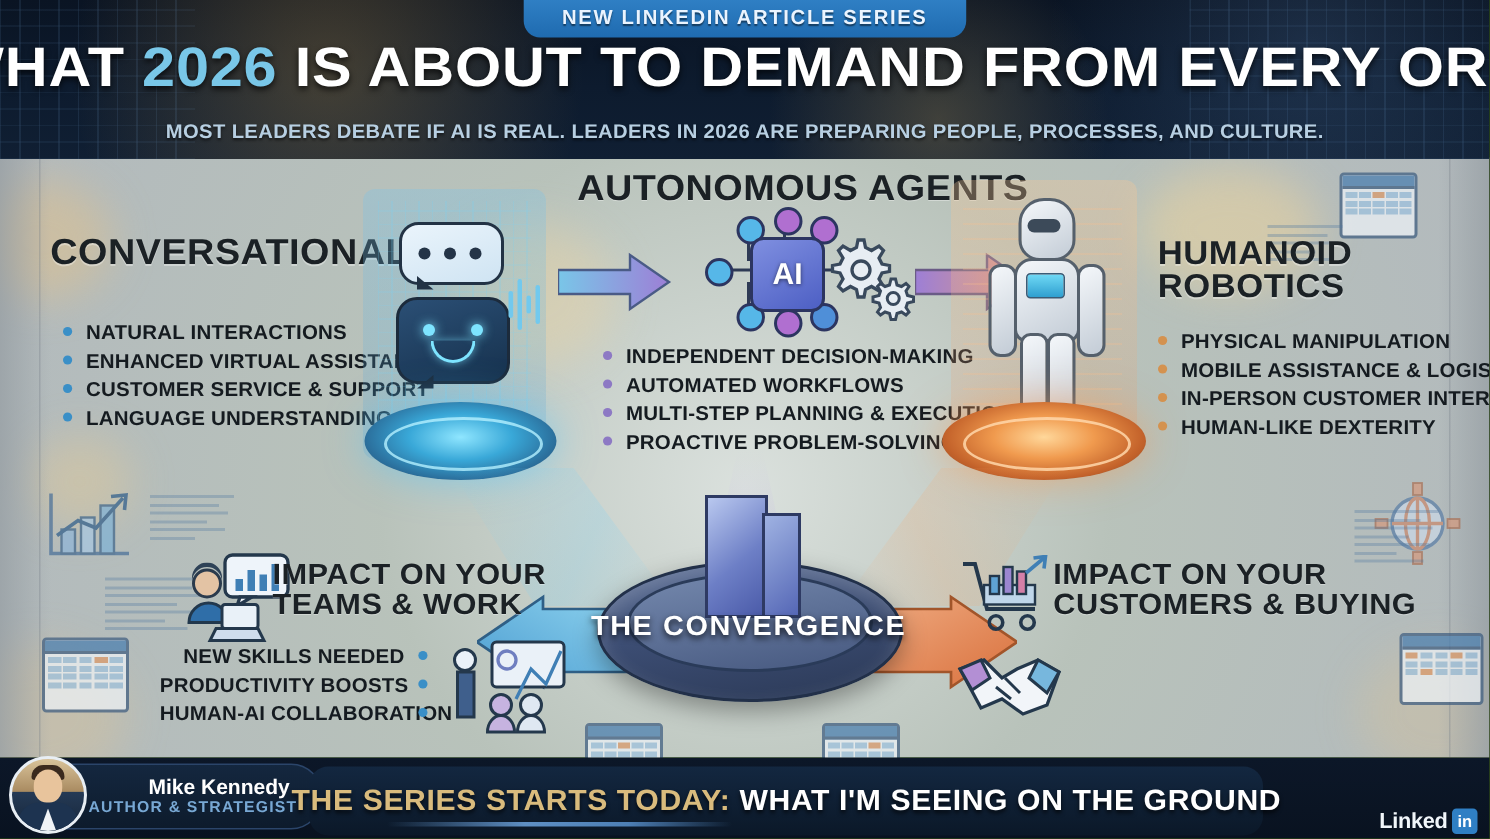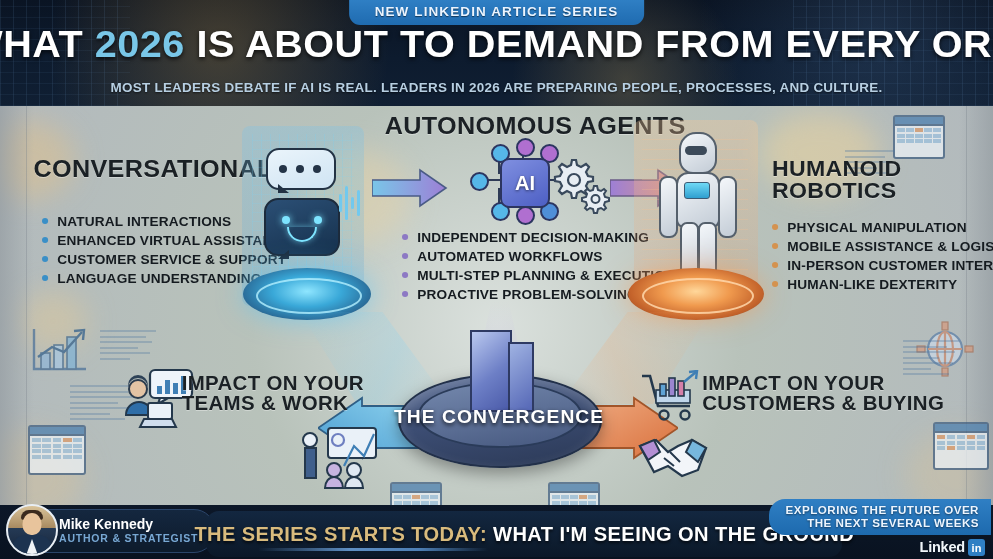--- a/index.html
+++ b/index.html
@@ -155,21 +155,21 @@
     background:linear-gradient(180deg,#0b1626,#091220);
   }
   .author-chip{
     position:absolute;left:12px;bottom:6px;height:42px;
     padding:0 16px 0 46px;
     background:linear-gradient(180deg,#14273f,#0d1b2c);
     border:1.5px solid #2b4около;
     border:1.5px solid #2b456a;
     border-radius:21px;display:flex;flex-direction:column;justify-content:center;
   }
-  .author-name{color:#ffffff;font-size:14px;font-weight:bold;line-height:1.05;}
+  .author-name{color:#ffffff;font-size:14px;font-weight:bold;line-height:1.05;margin-left:40px;}
   .author-role{color:#78a8d4;font-size:10.5px;font-weight:bold;letter-spacing:.8px;line-height:1.25;}
   .avatar{
     position:absolute;left:6px;bottom:3px;width:48px;height:48px;border-radius:50%;
     border:2.5px solid #e8eef4;overflow:hidden;
     background:linear-gradient(180deg,#d9c39a 0%,#a98b61 45%,#253a55 46%,#16253a 100%);
   }
   .avatar .face{position:absolute;left:50%;top:7px;transform:translateX(-50%);
     width:19px;height:22px;border-radius:50% 50% 45% 45%;background:#e8c49c;}
   .avatar .hair{position:absolute;left:50%;top:4px;transform:translateX(-50%);
     width:22px;height:10px;border-radius:11px 11px 3px 3px;background:#3b2a1e;}
@@ -197,21 +197,21 @@
   .explore-chip{
     position:absolute;right:2px;bottom:24px;
     padding:4px 12px 5px 16px;
     background:linear-gradient(180deg,#2f7fc4,#1d6aae);
     border-radius:16px 0 0 16px;
     text-align:right;
   }
   .explore-chip div{color:#ecf5ff;font-size:11.6px;font-weight:bold;letter-spacing:.5px;
     line-height:1.18;white-space:nowrap;text-shadow:0 1px 2px rgba(0,0,0,.5);}
   .li-logo{
-    position:absolute;right:8px;bottom:3px;display:flex;gap:3px;
+    position:absolute;right:8px;bottom:3px;display:flex;align-items:center;gap:3px;
   }
   .li-logo .word{color:#f1f6fa;font-size:14.5px;font-weight:bold;letter-spacing:-.2px;}
   .li-logo .mark{
     width:17px;height:17px;border-radius:3px;background:#2f7fc4;color:#fff;
     font-size:11px;font-weight:bold;display:flex;align-items:center;justify-content:center;
   }
 </style>
 </head>
 <body>
 
@@ -608,20 +608,25 @@
           <rect x="17" y="12" width="5" height="14"></rect>
           <rect x="25" y="15" width="5" height="11"></rect>
           <rect x="33" y="8" width="5" height="18"></rect>
         </g>
     </svg>
   </div>
   <div class="col-title" style="left:186px;top:374px;font-size:19.5px;">
     <div>IMPACT ON YOUR</div>
     <div>TEAMS &amp; WORK</div>
   </div>
+  <ul class="bullets right-align" style="left:110px;top:428px;width:175px;--bul:#3a8fc7;">
+    <li>NEW SKILLS NEEDED</li>
+    <li>PRODUCTIVITY BOOSTS</li>
+    <li>HUMAN-AI COLLABORATION</li>
+  </ul>
   <div style="position:absolute;left:298px;top:426px;width:80px;height:64px;">
     <svg viewBox="0 0 80 64" width="80" height="64">
       <rect x="30" y="2" width="48" height="30" rx="3" fill="#eaf1f8" stroke="#24384c" stroke-width="2"></rect>
       <path d="M46 40 L56 20 L66 30 L76 8" stroke="#3f7fb5" stroke-width="2.2" fill="none"></path>
       <circle cx="40" cy="14" r="6" fill="none" stroke="#6f7fc0" stroke-width="2.2"></circle>
       <circle cx="12" cy="14" r="7" fill="#eaf1f8" stroke="#24384c" stroke-width="2"></circle>
       <rect x="7" y="22" width="11" height="30" fill="#3f5f8c" stroke="#24384c" stroke-width="2"></rect>
       <circle cx="36" cy="44" r="7" fill="#c6b3e0" stroke="#24384c" stroke-width="2"></circle>
       <path d="M27 62 a9 11 0 0 1 18 0z" fill="#c6b3e0" stroke="#24384c" stroke-width="2"></path>
       <circle cx="56" cy="44" r="7" fill="#dfe8f2" stroke="#24384c" stroke-width="2"></circle>
@@ -672,24 +677,20 @@
     </div>
 
     <div class="series-bar">
       <span class="txt">
         <span class="gold">THE SERIES STARTS TODAY:</span>
         <span class="white">WHAT I'M SEEING ON THE GROUND</span>
       </span>
     </div>
     <div class="series-underline"></div>
 
-    <div class="explore-chip">
-      <div>EXPLORING THE FUTURE OVER</div>
-      <div>THE NEXT SEVERAL WEEKS</div>
-    </div>
 
     <div class="li-logo">
       <span class="word">Linked</span>
       <span class="mark">in</span>
     </div>
   </div>
 
 </div>
 
 </body></html>

